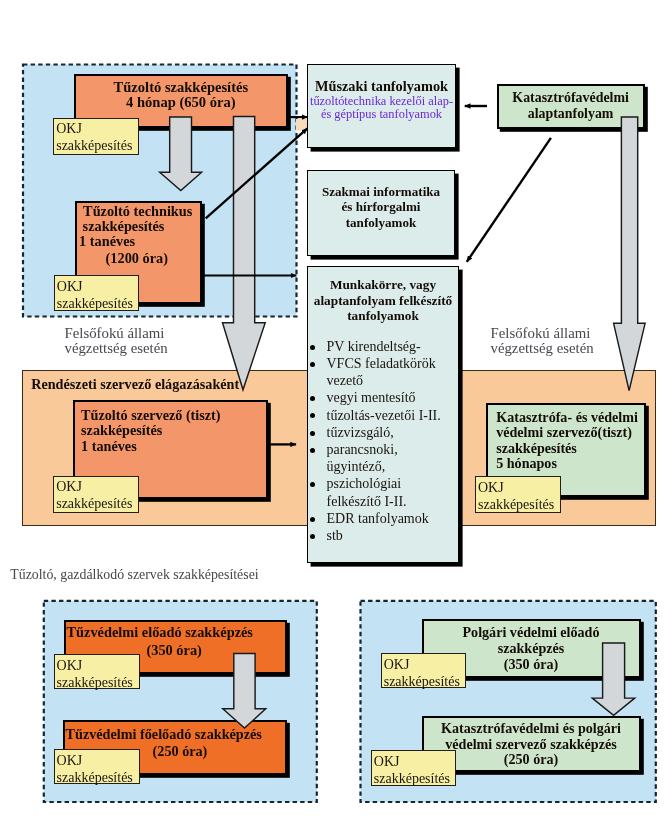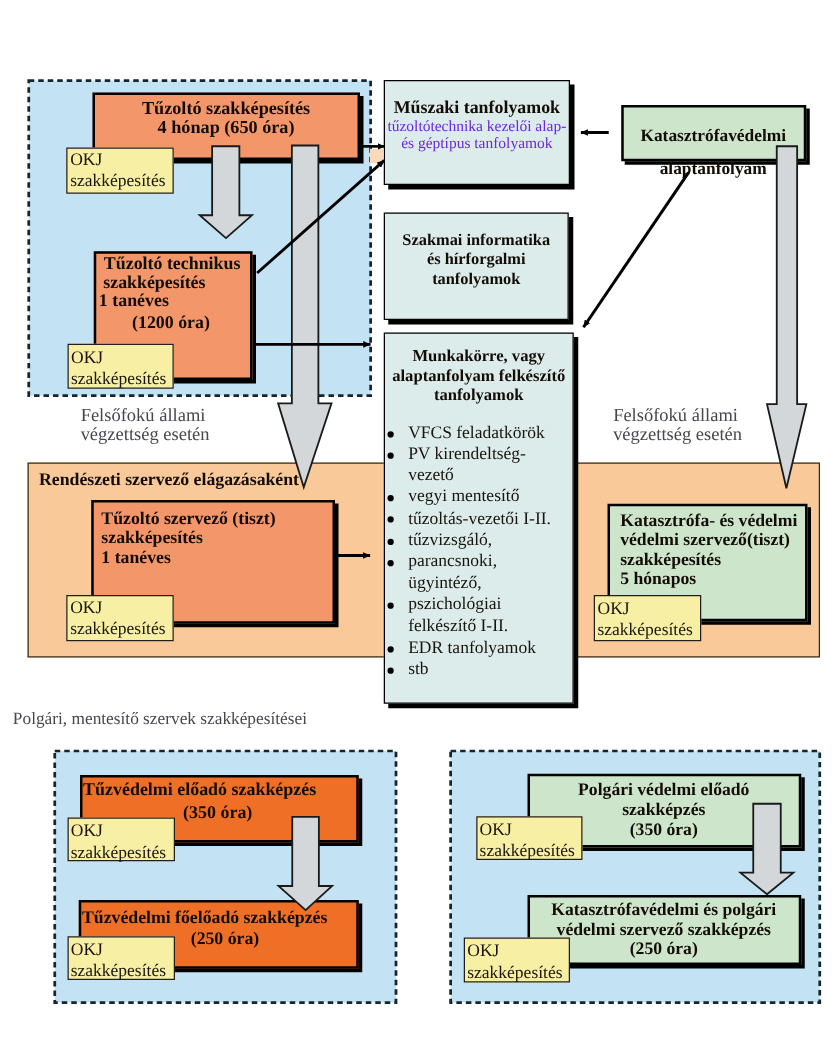--- a/index.html
+++ b/index.html
@@ -70,36 +70,36 @@
     <div class="ttl" style="font-size:13.1px;line-height:15.7px;">Szakmai informatika</div>
     <div class="ttl" style="font-size:13.1px;line-height:15.7px;">és hírforgalmi</div>
     <div class="ttl" style="font-size:13.1px;line-height:15.7px;">tanfolyamok</div>
   </div>
 
   <div class="abs bx teal sh" style="left:307px;top:266px;width:152px;height:297px;justify-content:flex-start;padding-top:10px;z-index:30;">
     <div class="ttl" style="font-size:13.3px;line-height:15.6px;">Munkakörre, vagy</div>
     <div class="ttl" style="font-size:13.3px;line-height:15.6px;">alaptanfolyam felkészítő</div>
     <div class="ttl" style="font-size:13.3px;line-height:15.6px;">tanfolyamok</div>
     <ul class="blist" style="margin-top:14px;">
+      <li class="b">PV kirendeltség-</li>
       <li class="b">VFCS feladatkörök</li>
-      <li class="b">PV kirendeltség-</li>
       <li>vezető</li>
       <li class="b">vegyi mentesítő</li>
       <li class="b">tűzoltás-vezetői I-II.</li>
       <li class="b">tűzvizsgáló,</li>
       <li class="b">parancsnoki,</li>
       <li>ügyintéző,</li>
       <li class="b">pszichológiai</li>
       <li>felkészítő I-II.</li>
       <li class="b">EDR tanfolyamok</li>
       <li class="b">stb</li>
     </ul>
   </div>
 
-  <div class="abs bx green sh" style="left:496.6px;top:84.3px;width:148px;height:44.3px;justify-content:flex-start;padding-top:16px;gap:10px;">
+  <div class="abs bx green sh" style="left:496.6px;top:84.3px;width:148px;height:44.3px;justify-content:flex-start;padding-top:4px;">
     <div class="ttl" style="font-size:13.9px;line-height:15.2px;">Katasztrófavédelmi</div>
     <div class="ttl" style="font-size:13.9px;line-height:15.2px;">alaptanfolyam</div>
   </div>
 
   <div class="abs note" style="left:64.5px;top:325.5px;width:160px;">
     <div>Felsőfokú állami</div>
     <div>végzettség esetén</div>
   </div>
 
   <div class="abs note" style="left:490.5px;top:325.5px;width:165px;">
@@ -126,21 +126,21 @@
     <div class="ttl lh" style="font-size:14.1px;line-height:15.3px;">védelmi szervező(tiszt)</div>
     <div class="ttl lh" style="font-size:14.1px;line-height:15.3px;">szakképesítés</div>
     <div class="ttl lh" style="font-size:14.1px;line-height:15.3px;">5 hónapos</div>
   </div>
 
   <div class="abs okj" style="left:475px;top:476px;width:86px;height:37.2px;">
     <div>OKJ</div>
     <div>szakképesítés</div>
   </div>
 
-  <div class="abs note" style="left:10.3px;top:566.5px;font-size:13.85px;line-height:15px;">Polgári, mentesítő szervek szakképesítései</div>
+  <div class="abs note" style="left:10.3px;top:566.5px;font-size:13.85px;line-height:15px;">Tűzoltó, gazdálkodó szervek szakképesítései</div>
 
   <div class="abs bx orange2 sh lh" style="left:64.3px;top:620.4px;width:223px;height:54px;justify-content:flex-start;padding:1.8px 0 0 0.2px;">
     <div class="ttl lh" style="font-size:14.35px;line-height:16.5px;">Tűzvédelmi előadó szakképzés</div>
     <div class="ttl lh" style="font-size:14.35px;line-height:18.5px;padding-left:80px;">(350 óra)</div>
   </div>
   <div class="abs okj" style="left:53.6px;top:654px;width:86px;height:35.4px;">
     <div>OKJ</div>
     <div>szakképesítés</div>
   </div>
 

